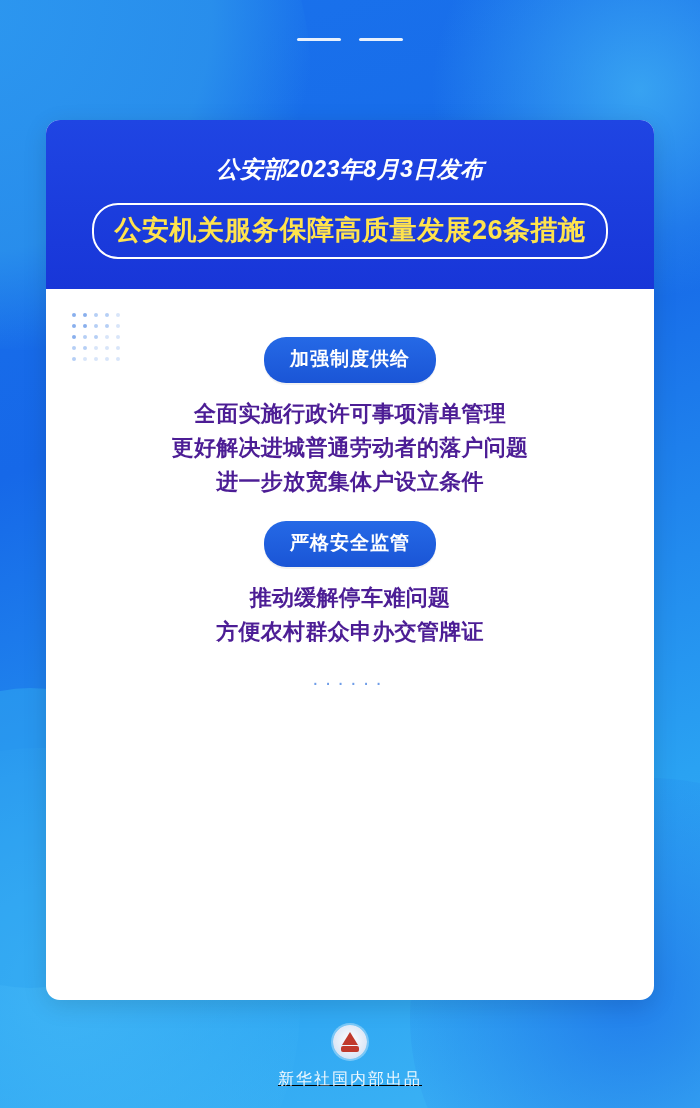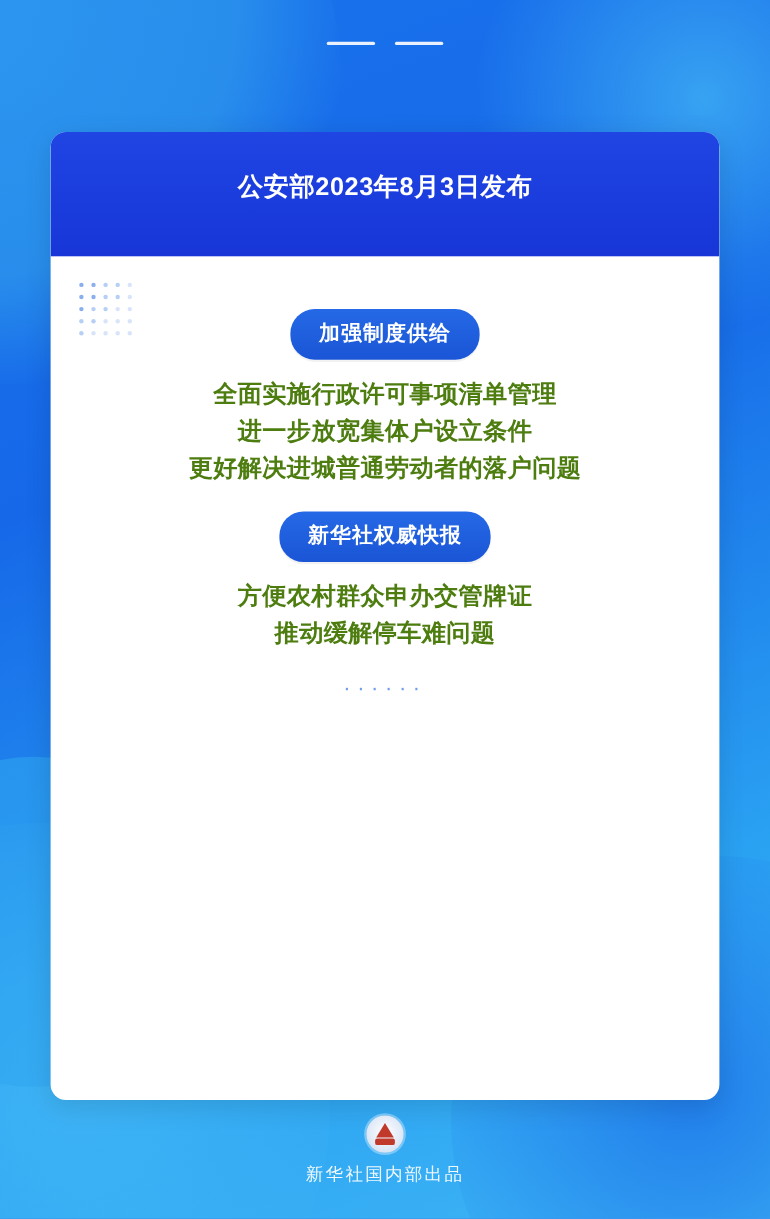--- a/index.html
+++ b/index.html
@@ -113,20 +113,21 @@
     background: linear-gradient(180deg, #1f45e3 0%, #1836d8 100%);
     padding: 34px 0 30px 0;
     text-align: center;
   }
   .issuer {
     color: #ffffff;
     font-size: 23px;
     font-weight: bold;
     letter-spacing: .5px;
     margin-bottom: 18px;
+    font-style: italic;
   }
   .headline-wrap {
     display: inline-block;
     border: 2px solid #ffffff;
     border-radius: 26px;
     padding: 7px 20px 9px 20px;
   }
   .headline {
     color: #ffe34d;
     font-size: 27px;
@@ -171,21 +172,21 @@
     color: #ffffff;
     font-size: 19px;
     font-weight: bold;
     letter-spacing: 1px;
     border-radius: 22px;
     padding: 9px 26px 11px 26px;
     margin-bottom: 14px;
     box-shadow: 0 2px 0 rgba(0,0,0,.05);
   }
   .line {
-    color: #4d7c0f;
+    color: #4c1d95;
     font-size: 22px;
     font-weight: bold;
     line-height: 1.55;
     letter-spacing: .3px;
     white-space: nowrap;
   }
   .section.s1 { margin-top: 14px; }
   .section.s2 { margin-top: 22px; }
   .section.s3 { margin-top: 22px; }
 
@@ -195,23 +196,24 @@
     font-size: 20px;
     letter-spacing: 6px;
     margin-top: 16px;
   }
 
   
   .footer {
     position: absolute;
     left: 0;
     right: 0;
-    bottom: 29px;
+    bottom: 18px;
     text-align: center;
     z-index: 5;
+    text-decoration: underline;
   }
   .emblem {
     width: 34px;
     height: 34px;
     margin: 0 auto 10px auto;
     border-radius: 50%;
     background: radial-gradient(circle at 50% 45%, #ffffff 0%, #dfe9f7 60%, #c7d8ef 100%);
     position: relative;
     box-shadow: 0 0 0 2px rgba(255,255,255,.35);
   }
@@ -257,20 +259,23 @@
 
   <div class="header">
     <span class="rule"></span>
     <span class="rule"></span>
   </div>
 
   <div class="card">
 
     <div class="card-top">
       <div class="issuer">公安部2023年8月3日发布</div>
+      <div class="headline-wrap">
+        <div class="headline">公安机关服务保障高质量发展26条措施</div>
+      </div>
     </div>
 
     <div class="card-body">
 
       <div class="dotgrid">
         <i></i>
           <i></i>
           <i class="f2"></i>
           <i class="f2"></i>
           <i class="f3"></i>
@@ -292,28 +297,28 @@
         <i class="f2"></i>
           <i class="f3"></i>
           <i class="f3"></i>
           <i class="f3"></i>
           <i class="f3"></i>
       </div>
 
       <div class="section s1">
         <div class="pill">加强制度供给</div>
         <div class="line">全面实施行政许可事项清单管理</div>
+        <div class="line">更好解决进城普通劳动者的落户问题</div>
         <div class="line">进一步放宽集体户设立条件</div>
-        <div class="line">更好解决进城普通劳动者的落户问题</div>
       </div>
 
       <div class="section s2">
-        <div class="pill">新华社权威快报</div>
+        <div class="pill">严格安全监管</div>
+        <div class="line">推动缓解停车难问题</div>
         <div class="line">方便农村群众申办交管牌证</div>
-        <div class="line">推动缓解停车难问题</div>
       </div>
 
       <div class="section s3">
       </div>
 
       <div class="ellipsis">······</div>
 
     </div>
   </div>
 

